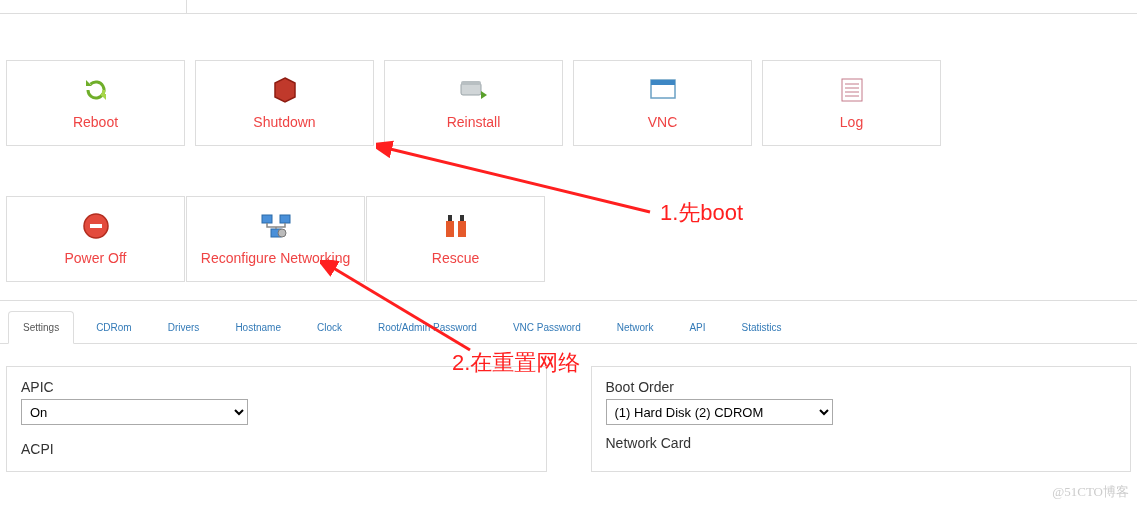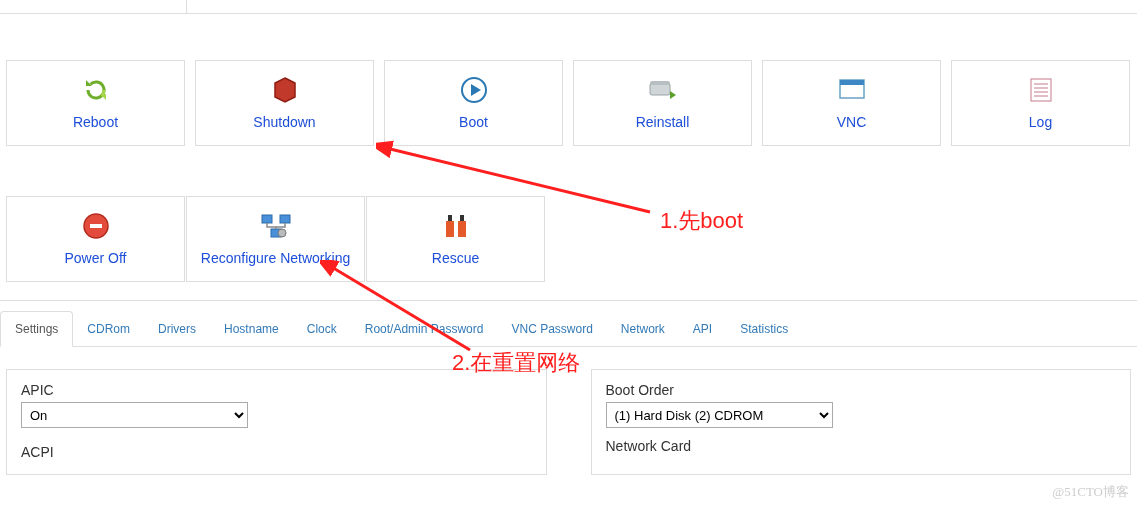--- a/index.html
+++ b/index.html
@@ -35,37 +35,38 @@
     border: 1px solid #ddd;
     display: flex;
     flex-direction: column;
     align-items: center;
     justify-content: center;
     gap: 10px;
     background: #fff;
     cursor: pointer;
   }
   .action-btn .icon { height: 28px; display:flex; align-items:center; justify-content:center; }
-  .action-btn .lbl { font-size: 14px; color:#1d4ed8;text-align:right; }
+  .action-btn .lbl { font-size: 14px; color:#ef4444;text-align:right; }
   .row2 { padding-top: 26px; display:flex; gap:1px; padding-left:6px; }
   hr.sep { border:0; border-top:1px solid #ddd; margin: 18px 0 0 0; }
 
   .tabs {
     display:flex;
     align-items:center;
     border-bottom:1px solid #ddd;
     margin-top: 10px;
     padding-left: 0;
   }
   .tab {
     padding: 10px 14px;
     color:#337ab7;
     cursor:pointer;
-    font-size:12px;
+    font-size:10px;
     white-space:nowrap;
+    margin-left:8px;
   }
   .tab.active {
     color:#555;
     border:1px solid #ddd;
     border-bottom:1px solid #fff;
     border-top-left-radius:4px;
     border-top-right-radius:4px;
     margin-bottom:-1px;
     background:#fff;
   }
@@ -125,29 +126,20 @@
       </div>
       <div class="lbl">Reboot</div>
     </div>
     <div class="action-btn">
       <div class="icon">
         <svg width="28" height="28" viewBox="0 0 28 28">
           <polygon points="14,2 24,7 24,21 14,26 4,21 4,7" fill="#c0392b" stroke="#8e1d12" stroke-width="1.5"></polygon>
         </svg>
       </div>
       <div class="lbl">Shutdown</div>
-    </div>
-    <div class="action-btn">
-      <div class="icon">
-        <svg width="28" height="28" viewBox="0 0 28 28">
-          <circle cx="14" cy="14" r="12" fill="#fff" stroke="#2b79b4" stroke-width="2"></circle>
-          <polygon points="11,8 21,14 11,20" fill="#2b79b4"></polygon>
-        </svg>
-      </div>
-      <div class="lbl">Boot</div>
     </div>
     <div class="action-btn">
       <div class="icon">
         <svg width="30" height="22" viewBox="0 0 30 22">
           <rect x="2" y="4" width="20" height="12" rx="2" fill="#d0d5d7" stroke="#9aa4a8"></rect>
           <rect x="2" y="2" width="20" height="4" rx="2" fill="#b8bfc2"></rect>
           <path d="M22 12 l6 4 l-6 4 z" fill="#5aa02c"></path>
         </svg>
       </div>
       <div class="lbl">Reinstall</div>
@@ -243,21 +235,21 @@
 </div>
 
 <svg class="arrow" style="left:376px; top:140px;" width="304" height="86">
   <defs>
       <marker id="ah1" markerWidth="10" markerHeight="10" refX="2" refY="3" orient="auto">
         <path d="M0,0 L0,6 L8,3 z" fill="#ff1f1f"></path>
       </marker>
     </defs>
   <line x1="274" y1="72" x2="10" y2="8" stroke="#ff1f1f" stroke-width="3" marker-end="url(#ah1)"></line>
 </svg>
-<div class="anno" style="left:660px; top:198px;margin-top:8px;">1.先boot</div>
+<div class="anno" style="left:660px; top:198px;">1.先boot</div>
 
 <svg class="arrow" style="left:320px; top:260px;" width="200" height="110">
   <defs>
       <marker id="ah2" markerWidth="10" markerHeight="10" refX="2" refY="3" orient="auto">
         <path d="M0,0 L0,6 L8,3 z" fill="#ff1f1f"></path>
       </marker>
     </defs>
   <line x1="150" y1="90" x2="10" y2="6" stroke="#ff1f1f" stroke-width="3" marker-end="url(#ah2)"></line>
 </svg>
 <div class="anno" style="left:452px; top:348px;">2.在重置网络</div>

